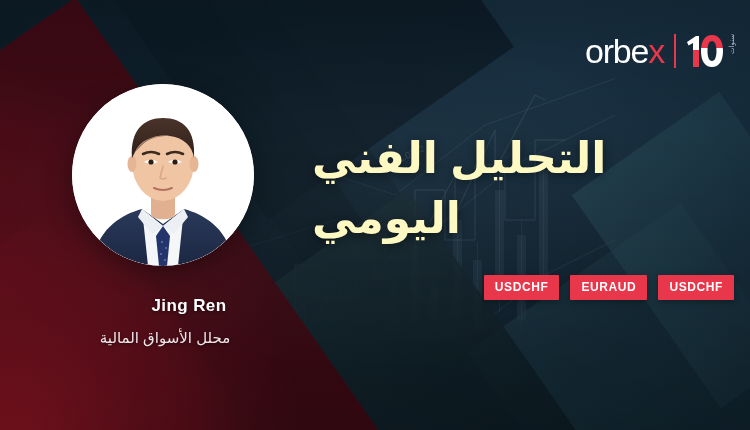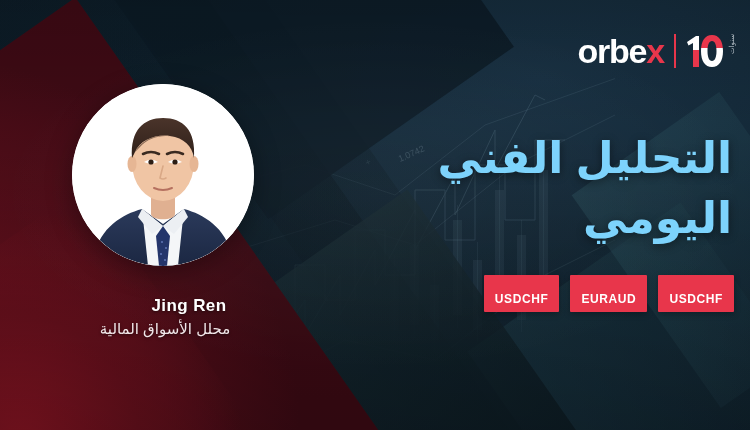--- a/index.html
+++ b/index.html
@@ -170,37 +170,37 @@
   .person-name {
     color: #ffffff;
     font-size: 17px;
     font-weight: bold;
     letter-spacing: .4px;
     line-height: 20px;
     text-shadow: 0 1px 3px rgba(0,0,0,.55);
     margin-left: 48px;
   }
   .person-role {
-    margin-top: 2px;
+    margin-top: 11px;
     color: #f1e7e9;
     font-size: 15px;
     line-height: 21px;
     direction: rtl;
     text-shadow: 0 1px 3px rgba(0,0,0,.5);
   }
 
   
   .headline {
     position: absolute;
     right: 18px;
     top: 128px;
     width: 420px;
-    text-align: right;
+    text-align: left;
     direction: rtl;
-    color: #7dd3fc;
+    color: #fef9c3;
     font-size: 44px;
     font-weight: bold;
     line-height: 60px;
     letter-spacing: 0px;
     text-shadow: 0 2px 10px rgba(0,0,0,.45);
   }
   .headline .l2 { display: block; }
 
   
   .pairs {
@@ -210,39 +210,39 @@
     display: flex;
     gap: 11px;
     direction: ltr;
   }
   .pair-badge {
     background: #e8364b;
     color: #ffffff;
     font-size: 12px;
     font-weight: bold;
     letter-spacing: .6px;
-    padding: 18px 11px 6px 11px;
+    padding: 6px 11px 6px 11px;
     line-height: 13px;
     border-radius: 1px;
     box-shadow: 0 2px 6px rgba(0,0,0,.3);
   }
 
   
   .logo {
     position: absolute;
     right: 14px;
     top: 33px;
     display: flex;
     align-items: center;
     gap: 0px;
   }
   .logo-word {
     color: #ffffff;
     font-size: 34px;
-    font-weight: bold;
+    font-weight: normal;
     letter-spacing: -1.2px;
     line-height: 34px;
   }
   .logo-word .x { color: #e8364b; }
   .logo-sep {
     width: 2px;
     height: 34px;
     background: #e8364b;
     margin: 0 9px 0 10px;
   }

